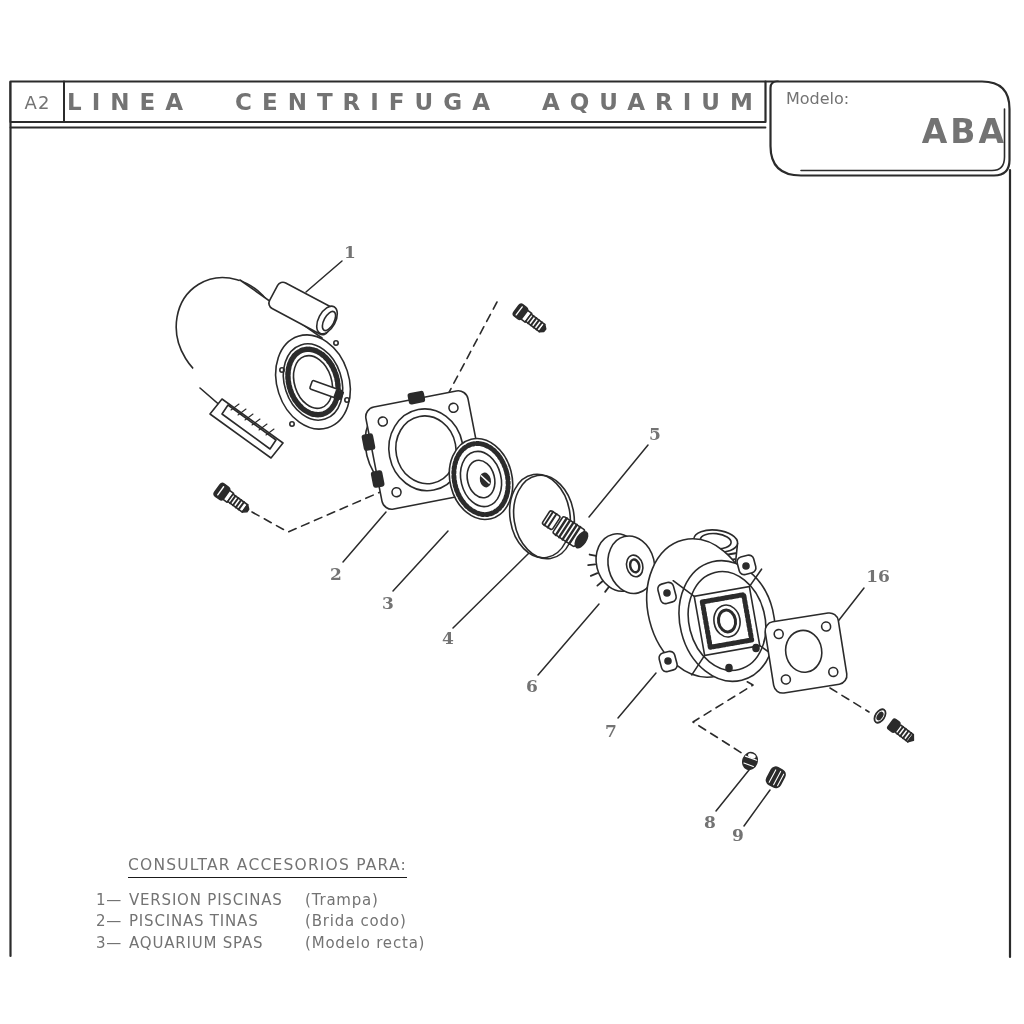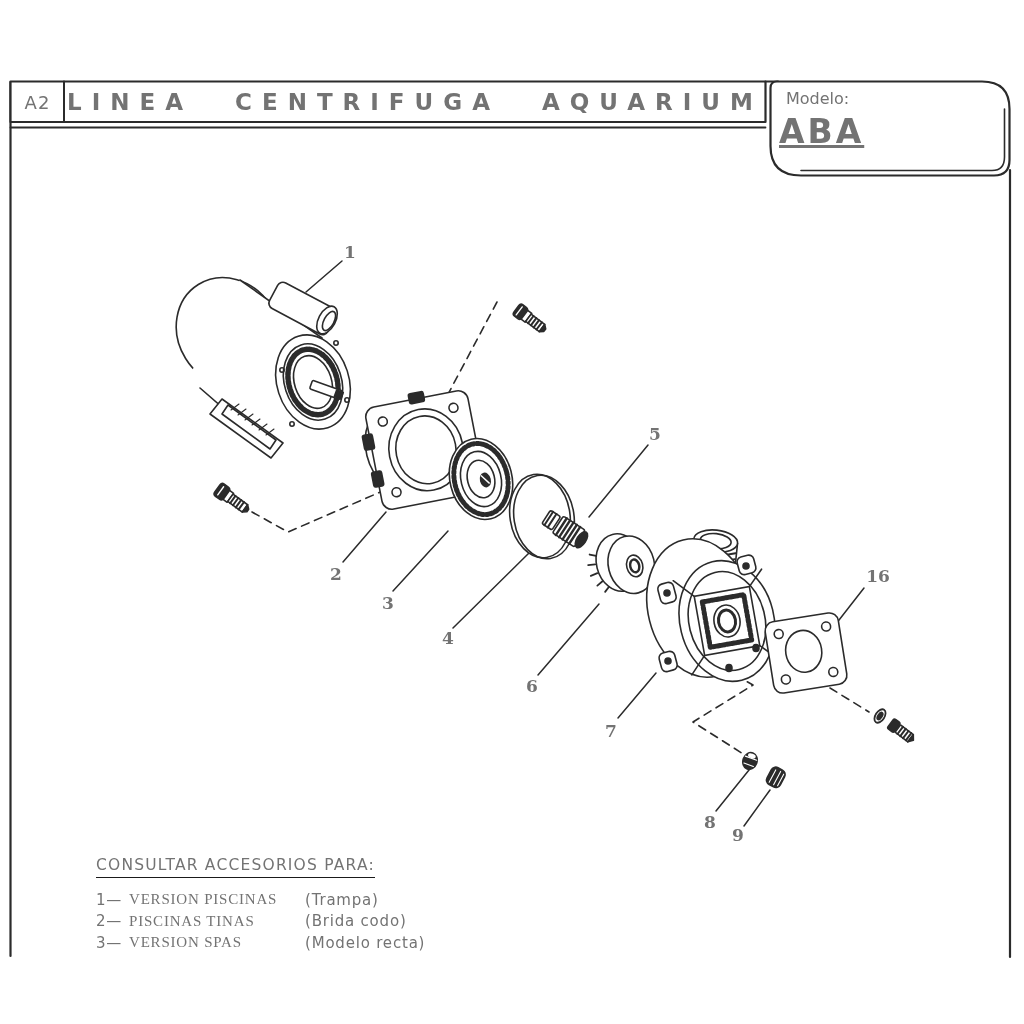--- a/index.html
+++ b/index.html
@@ -5,32 +5,32 @@
   html,body{margin:0;padding:0;background:#ffffff;}
   .page{position:relative;width:1024px;height:1024px;background:#ffffff;overflow:hidden;
         font-family:"DejaVu Sans", sans-serif;color:#737373;padding-left:16px;}
   .diagram-svg{position:absolute;left:0;top:0;}
   .sheet-code{position:absolute;left:10px;top:81px;width:55px;height:42px;display:flex;
       align-items:center;justify-content:center;font-size:18px;letter-spacing:1px;}
   .sheet-title{position:absolute;left:64px;top:81px;width:702px;height:42px;display:flex;
       align-items:center;justify-content:center;font-size:23px;font-weight:700;
       letter-spacing:10px;word-spacing:24px;white-space:nowrap;}
   .model-label{position:absolute;left:786px;top:89px;font-size:16px;}
-  .model-value{position:absolute;left:779px;top:112px;width:228px;text-align:left;
-      font-size:33px;font-weight:bold;letter-spacing:3px;text-decoration:underline;}
+  .model-value{position:absolute;left:779px;top:112px;width:228px;text-align:right;
+      font-size:33px;font-weight:bold;letter-spacing:3px;}
   .part-label{position:absolute;transform:translate(-50%,-50%);
       font-family:"DejaVu Serif", serif;font-size:17px;font-weight:700;}
   .notes{position:absolute;left:96px;top:855px;}
   .notes-heading{display:inline-block;font-size:15.5px;letter-spacing:1.2px;
-      border-bottom:1.5px solid #1a1a1a;padding-bottom:3px;white-space:nowrap;}
+      border-bottom:1.5px solid #1a1a1a;padding-bottom:3px;white-space:nowrap;margin-left:32px;}
   .notes-rows{margin-top:11px;}
   .notes-row{display:flex;height:21.5px;align-items:center;font-size:15px;
       letter-spacing:0.8px;white-space:nowrap;}
   .notes-row .c1{width:33px;}
-  .notes-row .c2{width:176px;font-family:Liberation Serif, serif;}
+  .notes-row .c2{width:176px;}
 </style>
 </head>
 <body>
 
 <div class="page">
 
 <svg class="diagram-svg" width="1024" height="1024" viewBox="0 0 1024 1024">
   <g fill="none" stroke="#2b2b2b" stroke-width="1.6" stroke-linecap="round" stroke-linejoin="round">
 
     <g stroke-width="2.2">
@@ -245,19 +245,19 @@
       <span class="c2">VERSION PISCINAS</span>
       <span class="c3">(Trampa)</span>
     </div>
     <div class="notes-row">
       <span class="c1">2—</span>
       <span class="c2">PISCINAS TINAS</span>
       <span class="c3">(Brida codo)</span>
     </div>
     <div class="notes-row">
       <span class="c1">3—</span>
-      <span class="c2">VERSION SPAS</span>
+      <span class="c2">AQUARIUM SPAS</span>
       <span class="c3">(Modelo recta)</span>
     </div>
   </div>
 </div>
 
 </div>
 
 </body></html>

